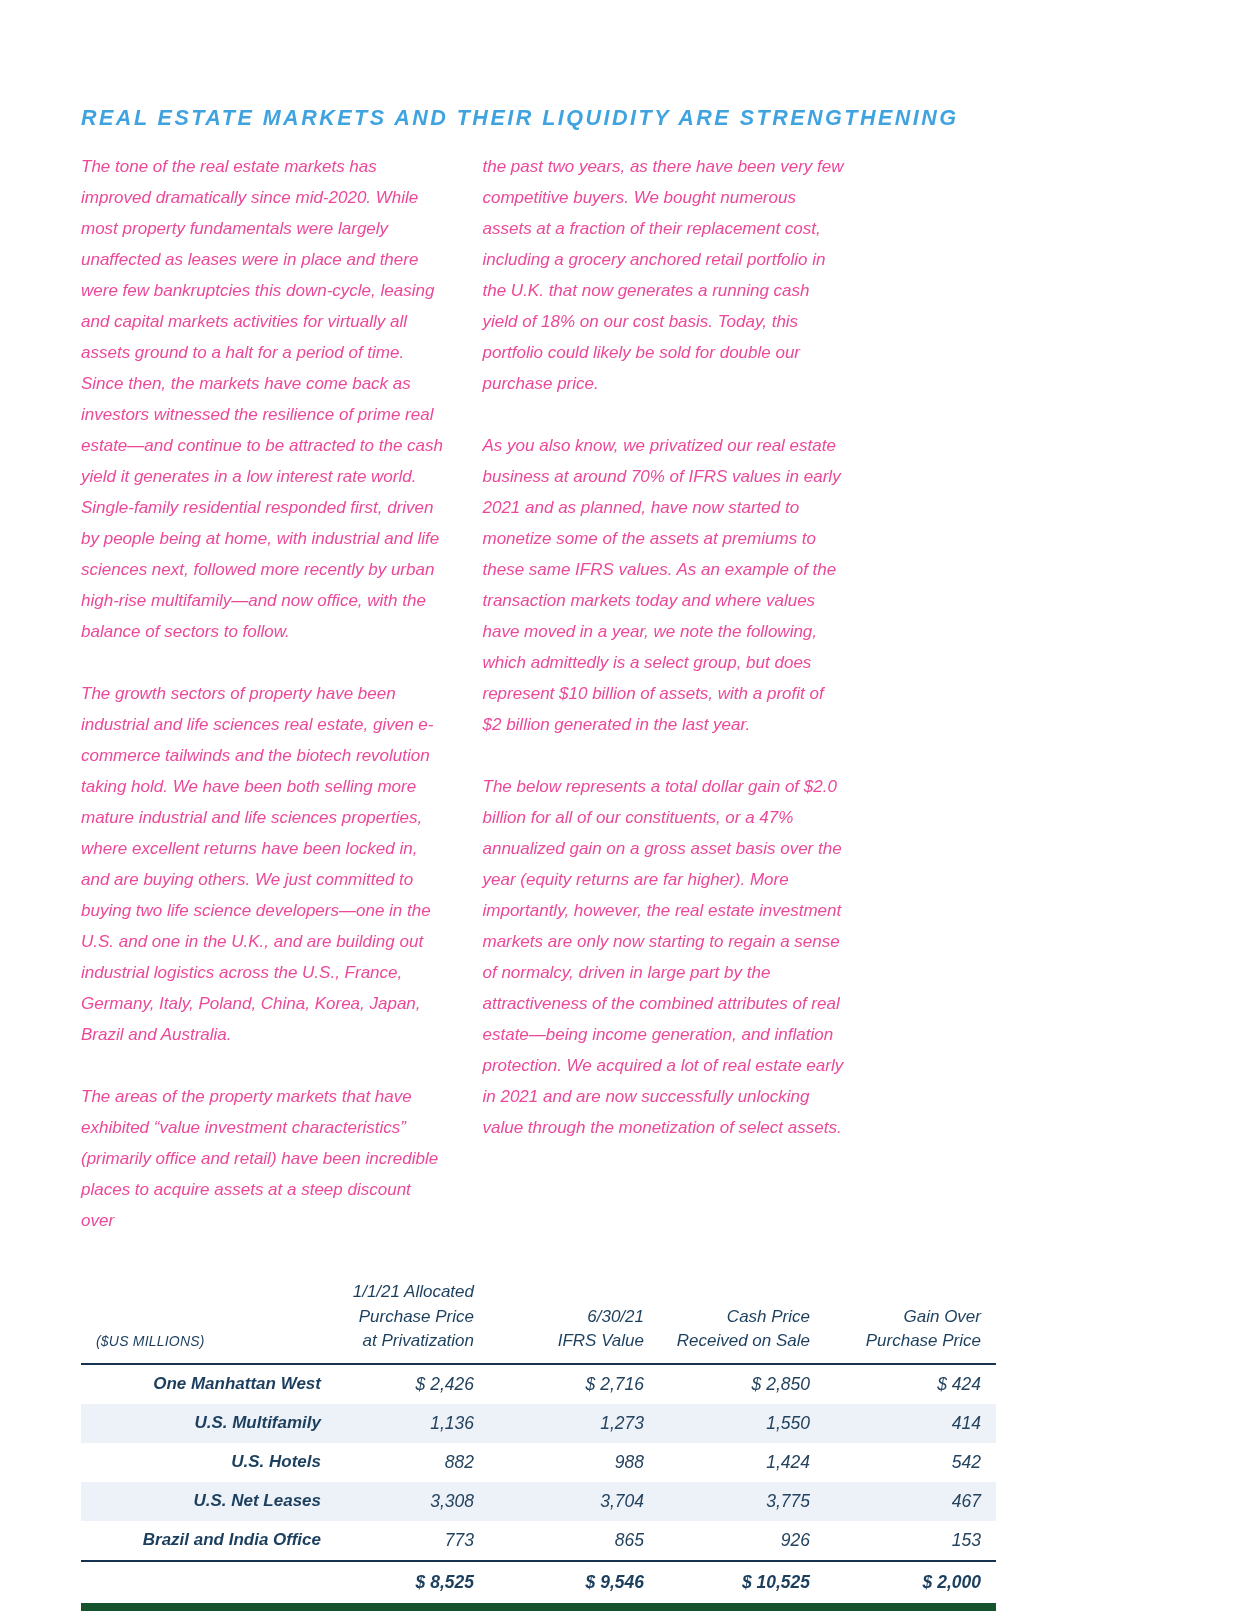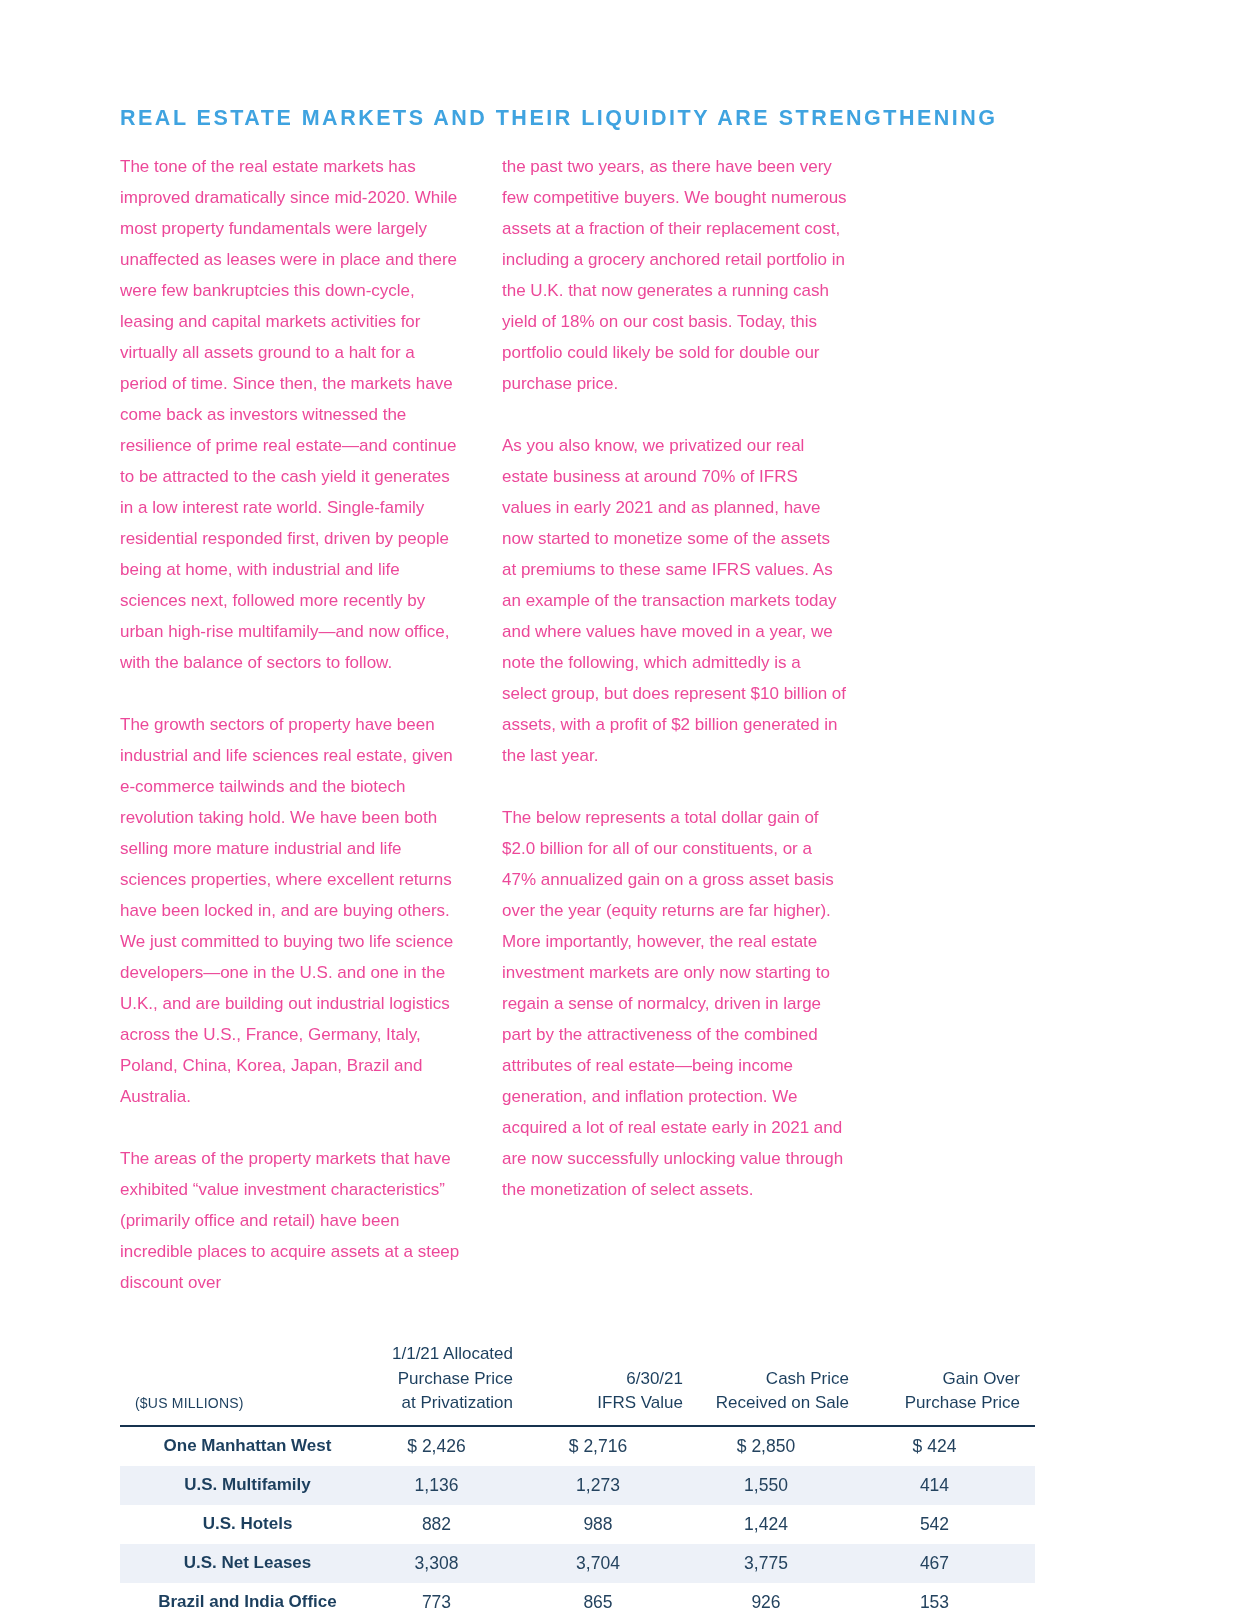--- a/index.html
+++ b/index.html
@@ -4,21 +4,22 @@
 <style>
   html, body { margin:0; padding:0; background:#ffffff; }
   body {
     width:1238px; height:1613px;
     font-family:"Liberation Sans","DejaVu Sans",sans-serif;
     -webkit-font-smoothing:antialiased;
   }
   .page {
     box-sizing:border-box;
     width:989px; height:1613px;
-    padding:106px 142px 0 120px;
+    padding:106px 142px 0 81px;
+    font-style:italic;
   }
   .page-title {
     margin:0 0 20px 0;
     font-size:21.5px;
     font-weight:600;
     letter-spacing:2.5px;
     color:#3fa3e0;
     white-space:nowrap;
   }
   .cols { display:flex; gap:37px; }
@@ -57,27 +58,27 @@
   }
   .data-table th.label-col {
     text-align:left;
     font-size:14px;
     letter-spacing:0.2px;
     padding-left:15px;
   }
   .data-table th:last-child { padding-right:15px; }
 
   .data-table td {
-    text-align:center;
+    text-align:right;
     font-size:17.5px;
     color:#24435f;
     padding:9px 0;
   }
   .data-table tbody td.label {
-    text-align:center;
+    text-align:right;
     font-weight:700;
     color:#1c3f5e;
     font-size:17px;
     padding-left:15px;
   }
   .data-table tbody td:last-child { padding-right:15px; }
   .data-table tbody tr:nth-child(even) { background:#edf1f8; }
 
   .data-table tfoot td {
     font-weight:700;

